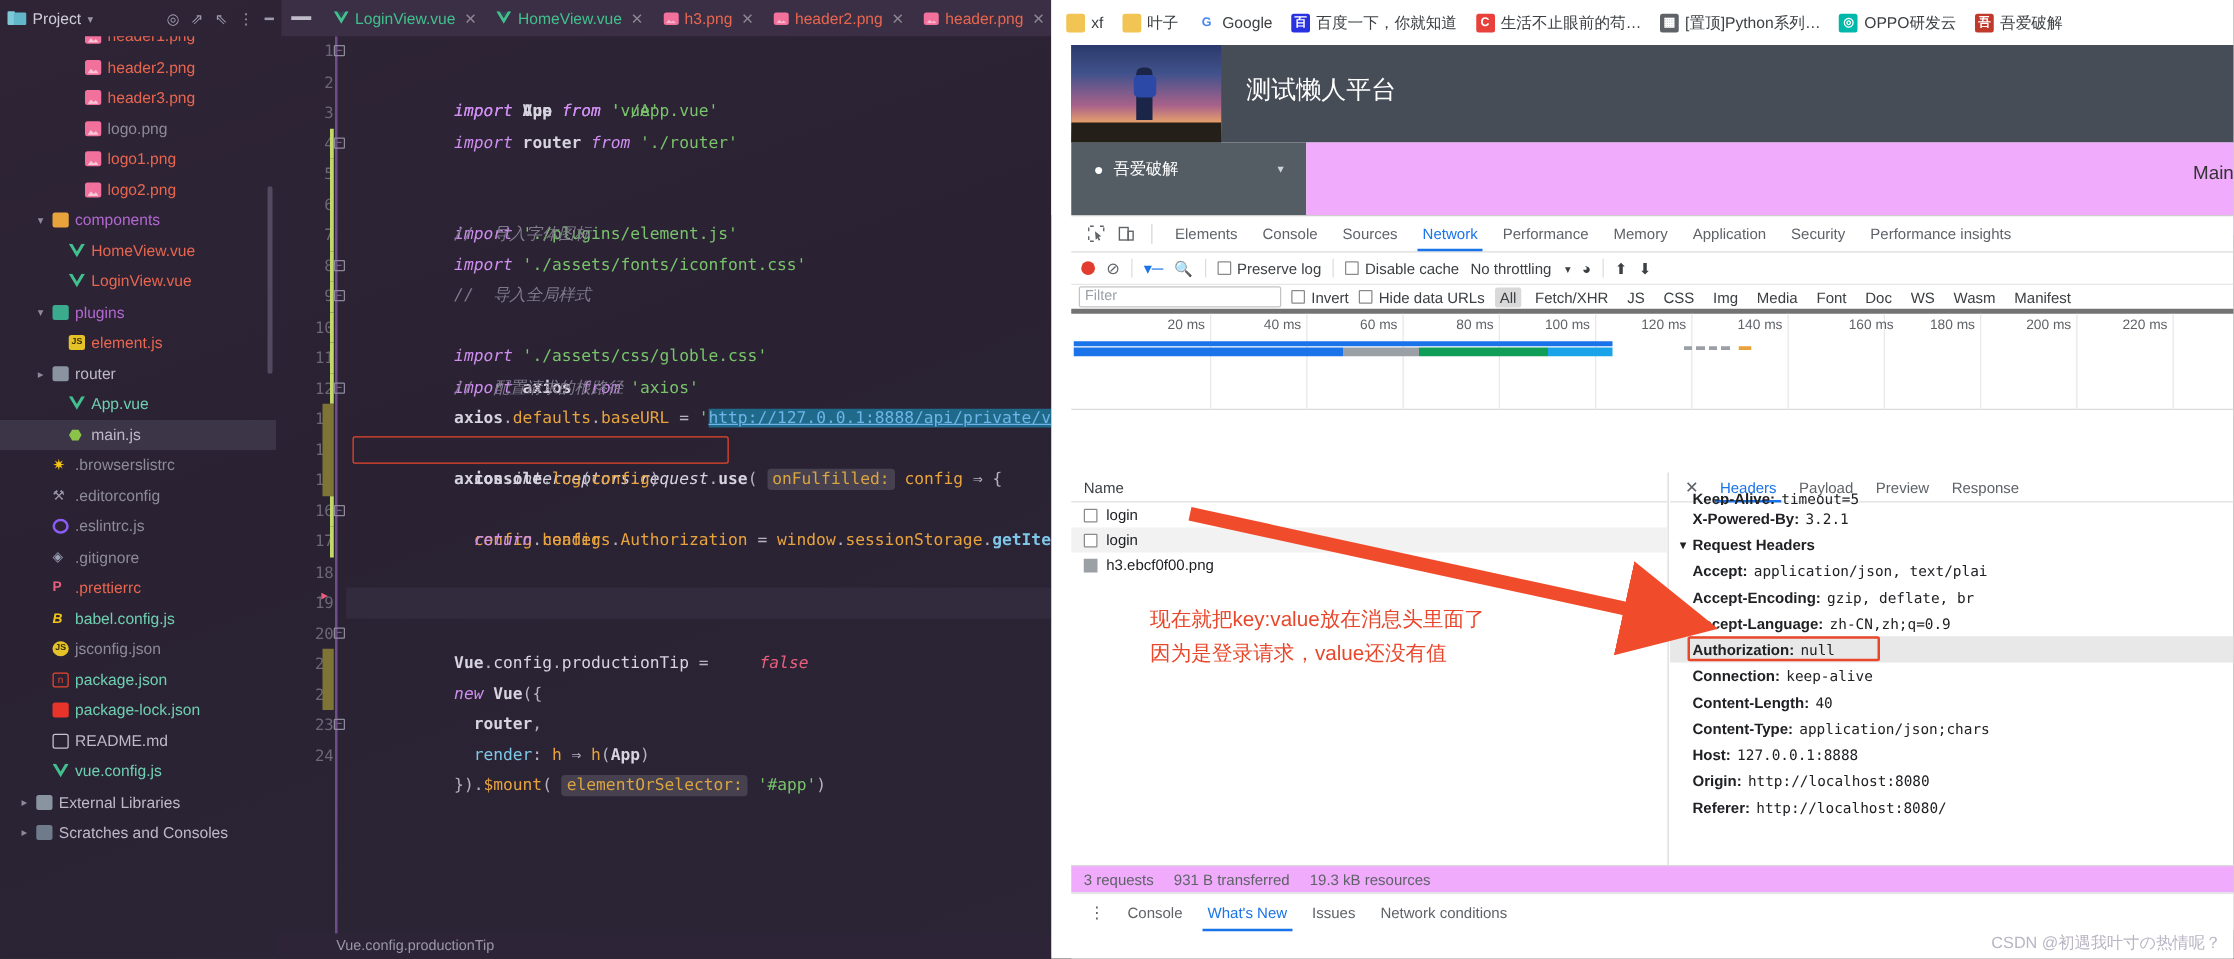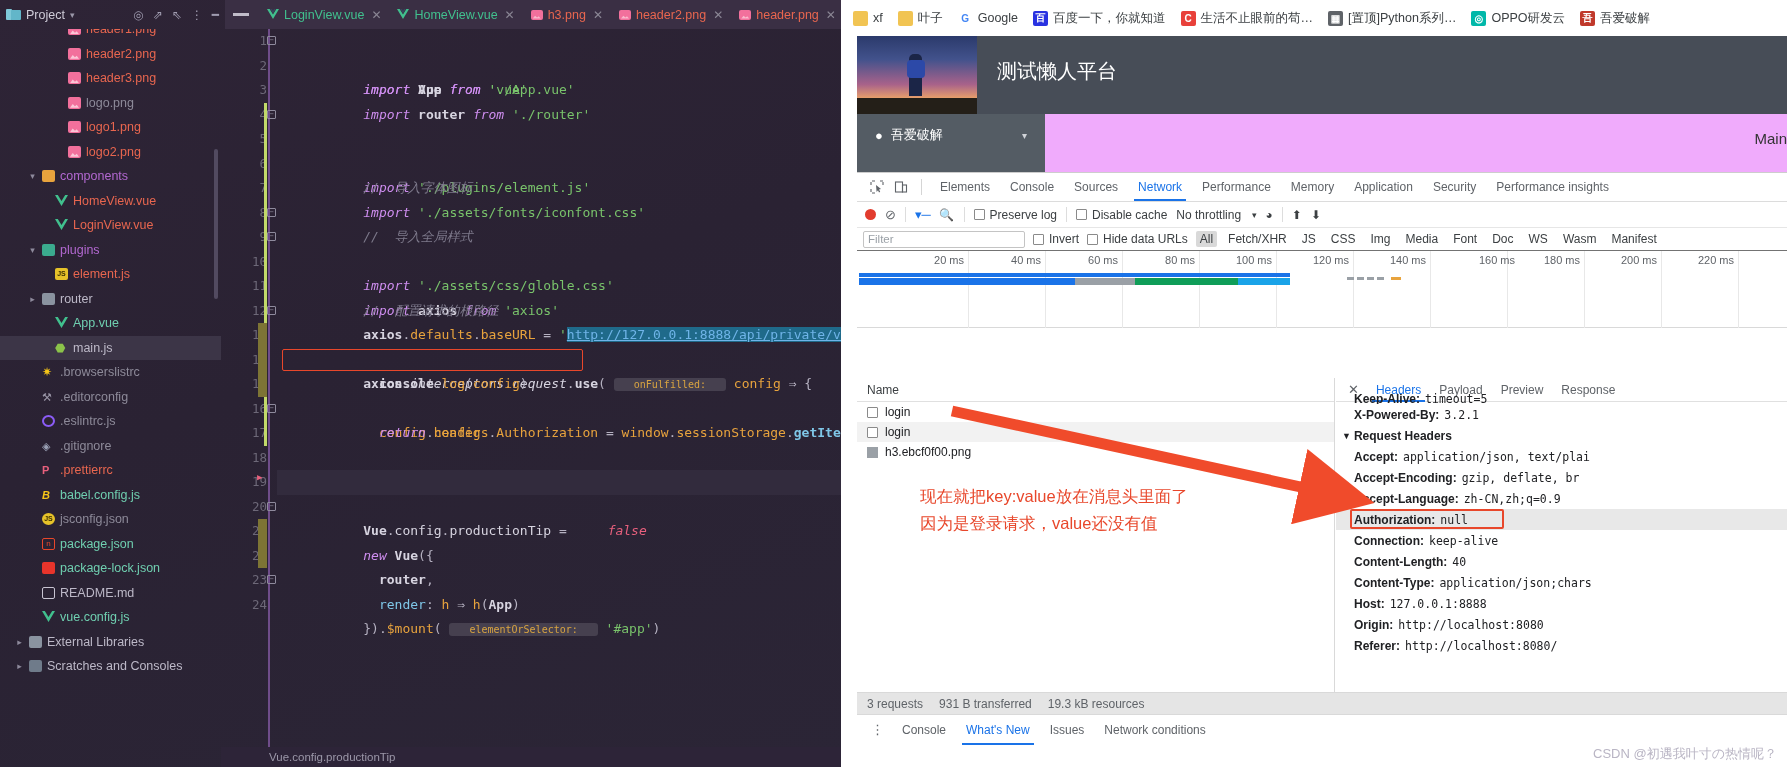--- a/index.html
+++ b/index.html
@@ -83,21 +83,21 @@
   .cline { height:24.5px; line-height:24.5px; white-space:pre; padding-left:8px; position:relative;}
   .cline.hl { background:#322b3d; }
   .kw { color:#cf8ef0; font-style:italic; }
   .id { color:#d7d4e0;font-weight:bold; }
   .str { color:#79c36b; }
   .cmt { color:#7e7a8c; font-style:italic; }
   .fn { color:#e8a33d; }
   .prop { color:#e8a33d; }
   .par { color:#b6b2c2; }
   .lit { color:#e8607d; font-style:italic;margin-left:33px; }
-  .hint { background:#46404f; color:#d9a441; border-radius:3px; padding:1px 20px; font-size:10px;}
+  .hint { background:#46404f; color:#d9a441; border-radius:3px; padding:1px 4px; font-size:13px;}
   .lnkurl { color:#6fb4e8; text-decoration:underline; background:#1f6a8a; }
   .redbox { position:absolute; left:5px; top:1px; right:-40px; height:22px;
             border:1.5px solid #e8472b; border-radius:2px; pointer-events:none; }
   .foldmark { position:absolute; left:-10px; top:7px; width:9px; height:9px;
               border:1px solid #8e8a9c; color:#8e8a9c; font-size:7px; line-height:7px;
               text-align:center; border-radius:1px; }
   .changebar { position:absolute; left:-13px; top:0; width:3px; height:24.5px; background:#c2d96a; }
   .changebar.olive { background:#7d7435; width:9px; left:-19px; }
   .runmark { position:absolute; left:-20px; top:-5px; color:#e8607d; font-size:9px; }
 
@@ -151,21 +151,21 @@
 
   .dt-toolbar { height:26px; display:flex; align-items:center; gap:9px; padding: 0 8px;
                 border-bottom:1px solid #e6e6e6; font-size:12px; color:#3c4043; }
   .rec-dot { width:11px;height:11px;border-radius:50%;background:#e23c2e; }
   .cb { width:11px;height:11px;border:1px solid #8a8a8a;border-radius:1px;display:inline-block;
         background:#fff; flex:0 0 auto;}
   .tb-item { display:flex;align-items:center;gap:5px; white-space:nowrap; }
   .vsep { width:1px;height:15px;background:#ddd; }
 
   .dt-filterbar { height:23px; display:flex; align-items:center; gap:8px; padding:0 6px;
-                  border-bottom:1px solid #737373; font-size:12px; color:#3c4043; }
+                  border-bottom:4px solid #737373; font-size:12px; color:#3c4043; }
   .filterinput { width:162px; height:17px; border:1px solid #c4c4c4; border-radius:2px;
                  background:#fff; font-size:11.5px; color:#9aa0a6; padding-left:4px; line-height:15px; }
   .ftype { padding: 1px 4px; border-radius:2px; white-space:nowrap; font-size:12px;}
   .ftype.on { background:#d9d9d9; }
 
   .dt-timeline { height:77px; position:relative; border-bottom:1px solid #d9d9d9; }
   .tl-tick { position:absolute; top:0; height:77px; border-left:1px solid #e8e8e8; }
   .tl-tlabel { position:absolute; top:3px; font-size:11px; color:#5f6368; transform:translateX(-100%);
                padding-right:4px; }
   .tl-bar1 { position:absolute; left:2px; top:22px; height:4px; background:#1a73e8; }
@@ -196,21 +196,21 @@
   .hdr-k { font-weight:bold; color:#202124; }
   .hdr-v { color:#202124; font-family:"DejaVu Sans Mono", monospace; font-size:11.5px;
            margin-left:5px; }
   .hdr-section { height:21px; display:flex; align-items:center; padding-left:6px;
                  font-weight:bold; color:#202124; font-size:12px; }
   .hdr-redbox { position:absolute; left:14px; top:0px; width:154px; height:20px;
                 border:2px solid #e8472b; border-radius:2px; pointer-events:none; }
 
   .dt-status { position:absolute; left:0; right:0; bottom:53px; height:22px;
                border-top:1px solid #d9d9d9; display:flex; align-items:center;
-               gap:16px; padding-left:10px; font-size:12px; color:#5f6368; background:#e5e5e5;}
+               gap:16px; padding-left:10px; font-size:12px; color:#5f6368; background:#f0abfc;}
   .dt-drawer { position:absolute; left:0; right:0; bottom:23px; height:30px;
                border-top:1px solid #d9d9d9; display:flex; align-items:center;
                gap:0; padding-left:6px; font-size:12px; color:#5f6368; background:#fff;}
   .dr-tab { padding: 5px 10px; position:relative; white-space:nowrap;}
   .dr-tab.active { color:#1a73e8; }
   .dr-tab.active::after{content:"";position:absolute;left:6px;right:6px;bottom:-3px;height:2px;
                         background:#1a73e8;}
 
   
   .anno { position:absolute; left:0; top:0; width:1787px; height:767px; pointer-events:none; }

